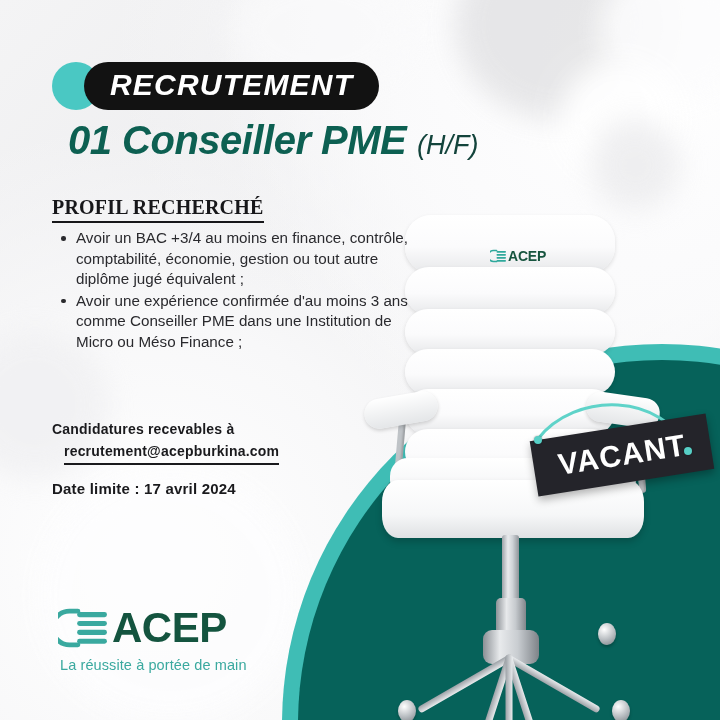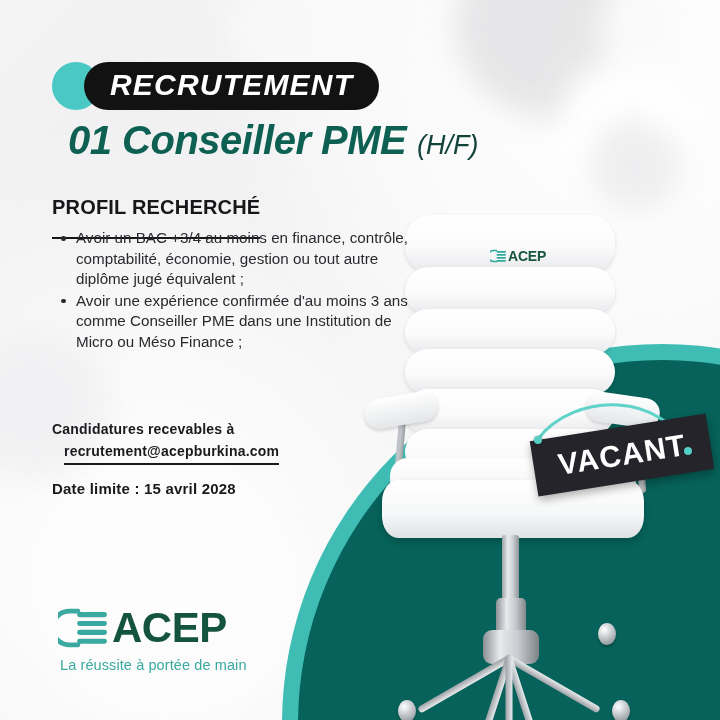--- a/index.html
+++ b/index.html
@@ -76,22 +76,23 @@
   .title .hf{
     font-size:27px;font-weight:normal;font-style:italic;
     color:#13443c;letter-spacing:0;
   }
 
   .subhead{
     position:absolute;left:52px;top:196px;
     font-size:20px;font-weight:bold;color:#17171a;
     letter-spacing:.2px;
     border-bottom:2.5px solid #17171a;
-    padding-bottom:18px;
+    padding-bottom:2px;
     display:inline-block;
+    font-family:Liberation Serif, serif;
   }
 
   
   .bullets{
     position:absolute;left:54px;top:228px;
     width:372px;
     margin:0;padding:0;list-style:none;
   }
   .bullets li{
     position:relative;
@@ -316,21 +317,21 @@
 
   <ul class="bullets">
     <li>Avoir un BAC +3/4 au moins en finance, contrôle, comptabilité, économie, gestion ou tout autre diplôme jugé équivalent ;</li>
     <li>Avoir une expérience confirmée d'au moins 3 ans comme Conseiller PME dans une Institution de Micro ou Méso Finance ;</li>
   </ul>
 
   <div class="contact">
     <div>Candidatures recevables à</div>
     <a class="mail" href="#" style="color:#1a1a1d;text-decoration:none;margin-left:12px;">recrutement@acepburkina.com</a>
   </div>
-  <div class="deadline">Date limite : 15 avril 2028</div>
+  <div class="deadline">Date limite : 17 avril 2024</div>
 
   <div class="logo">
     <div class="logo-row">
       <svg class="logo-mark" viewBox="0 0 34 28">
         <path d="M13 3 H7.5 A6 6 0 0 0 7.5 25 H13" fill="none" stroke="#3aa99f" stroke-width="3.2" stroke-linecap="round"></path>
         <rect x="12.5" y="3.6" width="19.5" height="3.3" rx="1.6" fill="#3aa99f"></rect>
         <rect x="12.5" y="9.4" width="19.5" height="3.3" rx="1.6" fill="#3aa99f"></rect>
         <rect x="12.5" y="15.2" width="19.5" height="3.3" rx="1.6" fill="#3aa99f"></rect>
         <rect x="12.5" y="21" width="19.5" height="3.3" rx="1.6" fill="#3aa99f"></rect>
       </svg>

